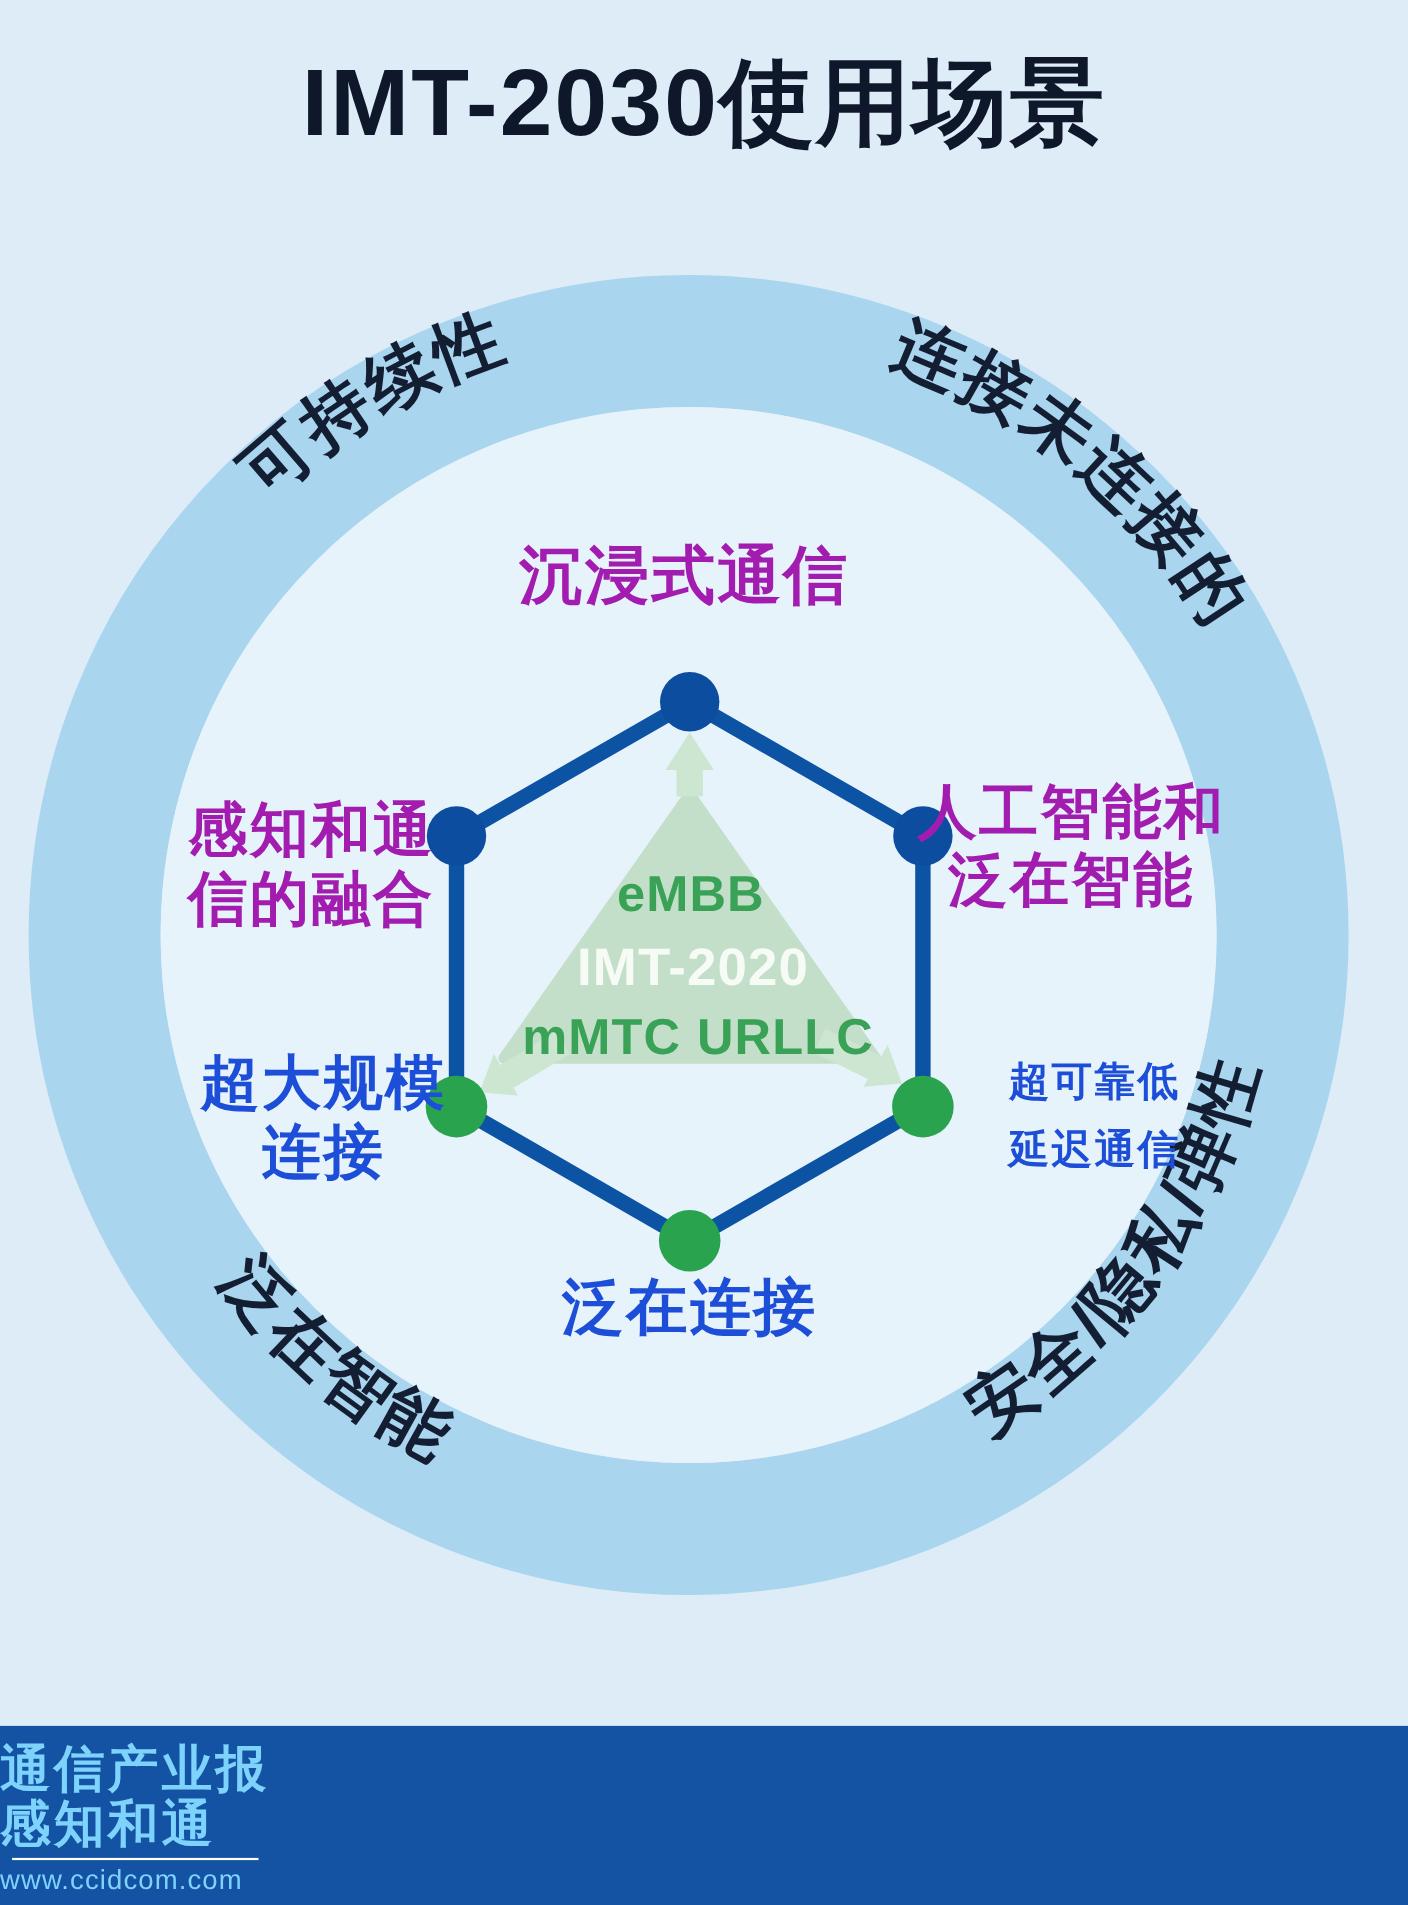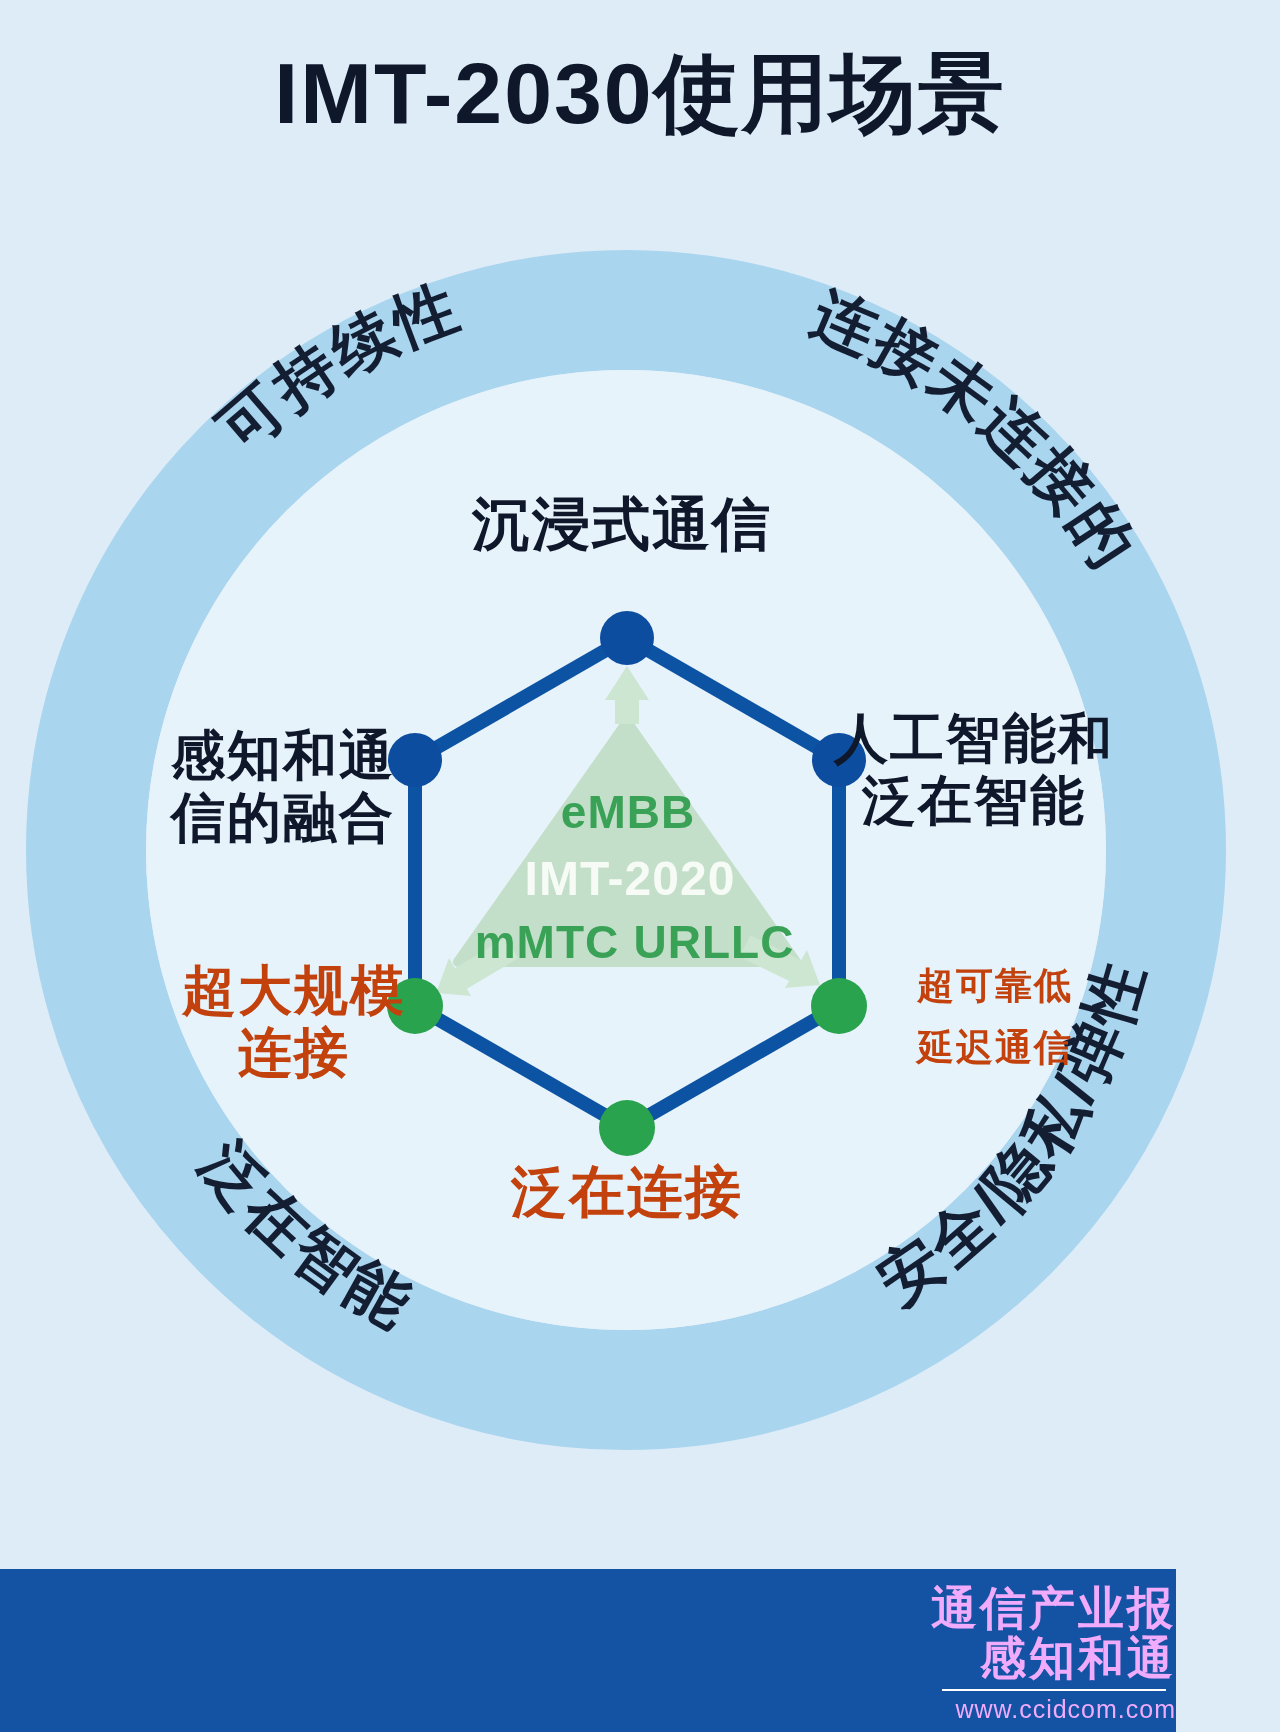--- a/index.html
+++ b/index.html
@@ -24,32 +24,32 @@
   .tri-text{font-weight:bold;letter-spacing:1px;}
   .tri-green{fill:#3aa257;}
   .tri-white{fill:#f7fbf6;}
 
   .lbl{
     position:absolute;transform:translate(-50%,-50%);
     text-align:center;font-weight:bold;line-height:62px;white-space:nowrap;
     letter-spacing:2px;
   }
   .lbl span{display:block;}
-  .lbl.blue{color:#0f172a;}
-  .lbl.green{color:#c2410c;}
+  .lbl.blue{color:#a21caf;}
+  .lbl.green{color:#1d4ed8;font-family:Liberation Mono, monospace;}
   #lbl-top{left:622px;top:524px;font-size:58px;}
   #lbl-ul{left:283px;top:786px;font-size:54px;}
   #lbl-ur{left:974px;top:769px;font-size:54px;}
   #lbl-ll{left:294px;top:1021px;font-size:54px;}
   #lbl-lr{left:995px;top:1017px;font-size:37px;}
   #lbl-bottom{left:627px;top:1192px;font-size:56px;}
 
   .footer{
-    position:absolute;left:0;top:1569px;width:1176px;height:163px;
-    background:#1452a4;color:#f0abfc;text-align:right;
+    position:absolute;left:0;top:1569px;width:1280px;height:163px;
+    background:#1452a4;color:#7dd3fc;text-align:left;
   }
   .footer-inner{display:inline-block;margin-top:14px;}
   .brand-line{
     font-size:46px;font-weight:bold;line-height:50px;letter-spacing:3px;
   }
   .brand-rule{
     height:2px;background:#ffffff;margin:6px auto 4px auto;width:224px;
   }
   .site-url{font-size:25px;letter-spacing:1px;}
 </style>

